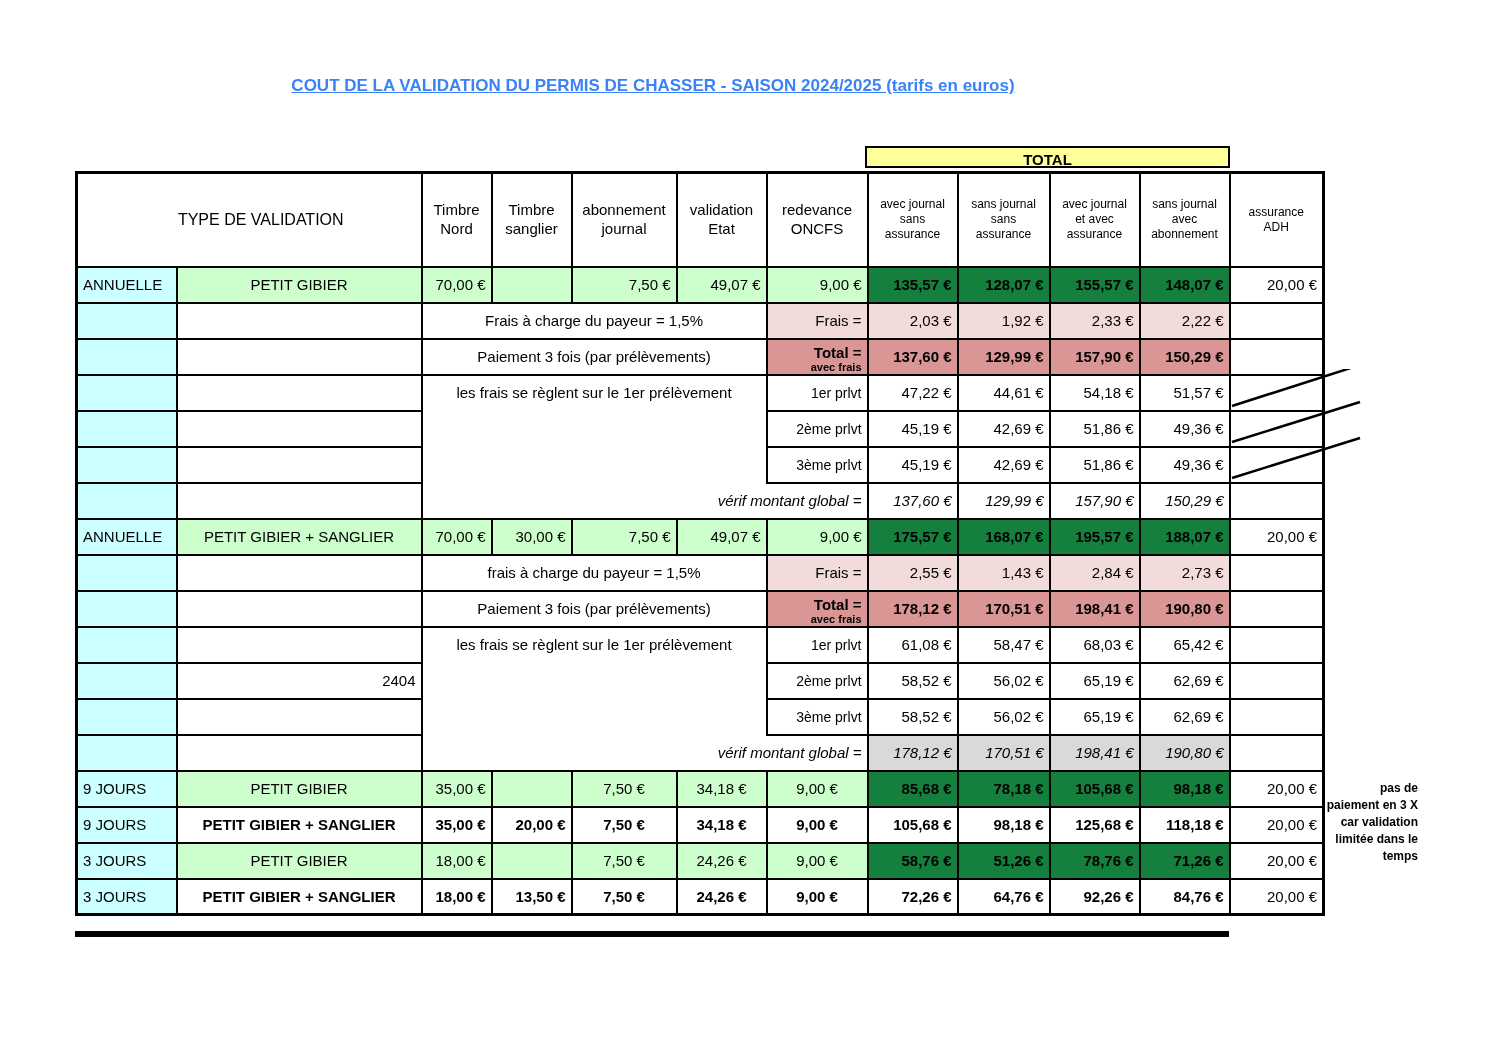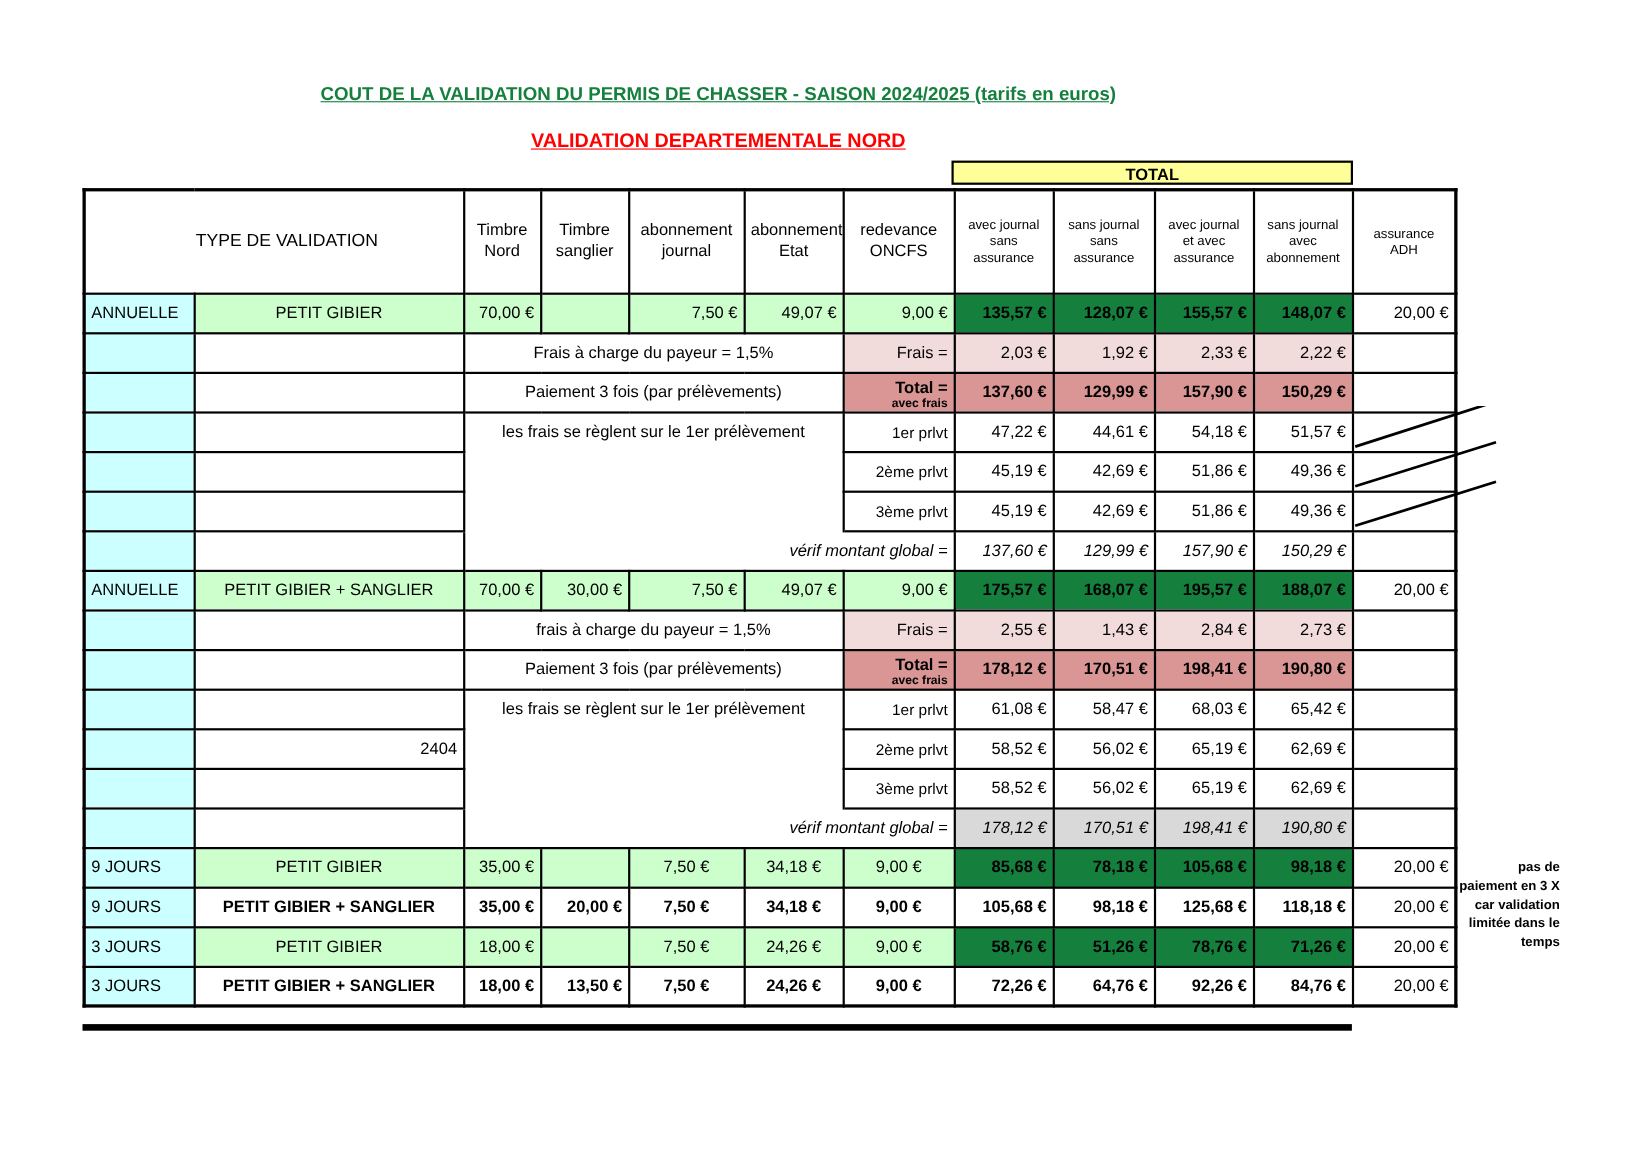--- a/index.html
+++ b/index.html
@@ -1,19 +1,19 @@
 <!DOCTYPE html>
 <html><head>
 <meta charset="utf-8">
 <style>
   html,body{margin:0;padding:0;background:#fff;}
   #page{position:relative;width:1496px;height:1058px;background:#fff;overflow:hidden;
         font-family:"Liberation Sans",sans-serif;color:#000;}
   .abs{position:absolute;}
-  #title{left:248px;top:76px;width:810px;text-align:center;color:#15803d;font-weight:bold;
+  #title{left:248px;top:76px;width:810px;text-align:center;color:#3b82f6;font-weight:bold;
          font-size:17px;text-decoration:underline;}
   #subtitle{left:248px;top:118px;width:810px;text-align:center;color:#ff0000;font-weight:bold;
          font-size:18px;text-decoration:underline;}
   #total-banner{left:865px;top:146px;width:365px;height:22px;background:#FFFF99;
          border:2px solid #000;box-sizing:border-box;text-align:center;font-weight:bold;
          font-size:15px;line-height:23px;}
   #tablewrap{left:75px;top:171px;}
   table{border-collapse:collapse;table-layout:fixed;width:1247px;border:3px solid #000;}
   td{border:2px solid #000;padding:0 5px;height:36px;font-size:15px;box-sizing:border-box;
      overflow:hidden;vertical-align:middle;}
@@ -41,21 +41,20 @@
   #side-note{left:1326px;top:780px;width:92px;font-size:12px;font-weight:bold;
          text-align:right;line-height:17px;}
   #bottom-rule{left:75px;top:931px;width:1154px;height:6px;background:#000;}
 </style>
 </head>
 <body>
 
 <div id="page">
 
   <div id="title" class="abs">COUT DE LA VALIDATION DU PERMIS DE CHASSER - SAISON 2024/2025 (tarifs en euros)</div>
-  <div id="subtitle" class="abs">VALIDATION DEPARTEMENTALE NORD</div>
 
   <div id="total-banner" class="abs">TOTAL</div>
 
   <div id="tablewrap" class="abs">
   <table>
     <colgroup>
       <col style="width:100px">
           <col style="width:245px">
           <col style="width:70px">
           <col style="width:80px">
@@ -68,21 +67,21 @@
           <col style="width:90px">
           <col style="width:94px">
     </colgroup>
 
     <tbody>
           <tr class="hd">
       <td colspan="2" class="c f16">TYPE DE VALIDATION</td>
       <td class="c">Timbre Nord</td>
       <td class="c">Timbre sanglier</td>
       <td class="c">abonnement journal</td>
-      <td class="c">abonnement Etat</td>
+      <td class="c">validation Etat</td>
       <td class="c">redevance ONCFS</td>
       <td class="c sm">avec journal sans assurance</td>
       <td class="c sm">sans journal sans assurance</td>
       <td class="c sm">avec journal et avec assurance</td>
       <td class="c sm">sans journal avec abonnement</td>
       <td class="c sm">assurance ADH</td>
     </tr>
 
     <tr>
       <td class="cyan">ANNUELLE</td>

